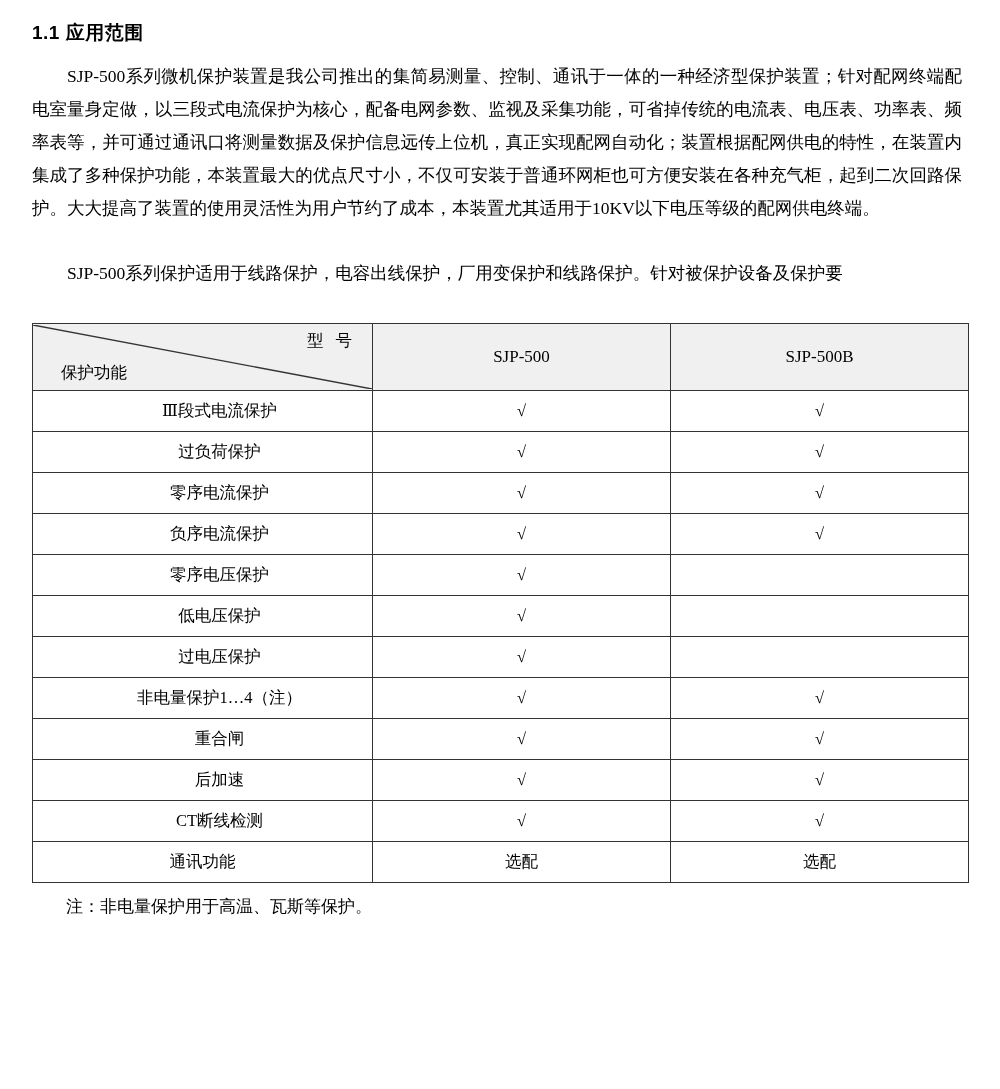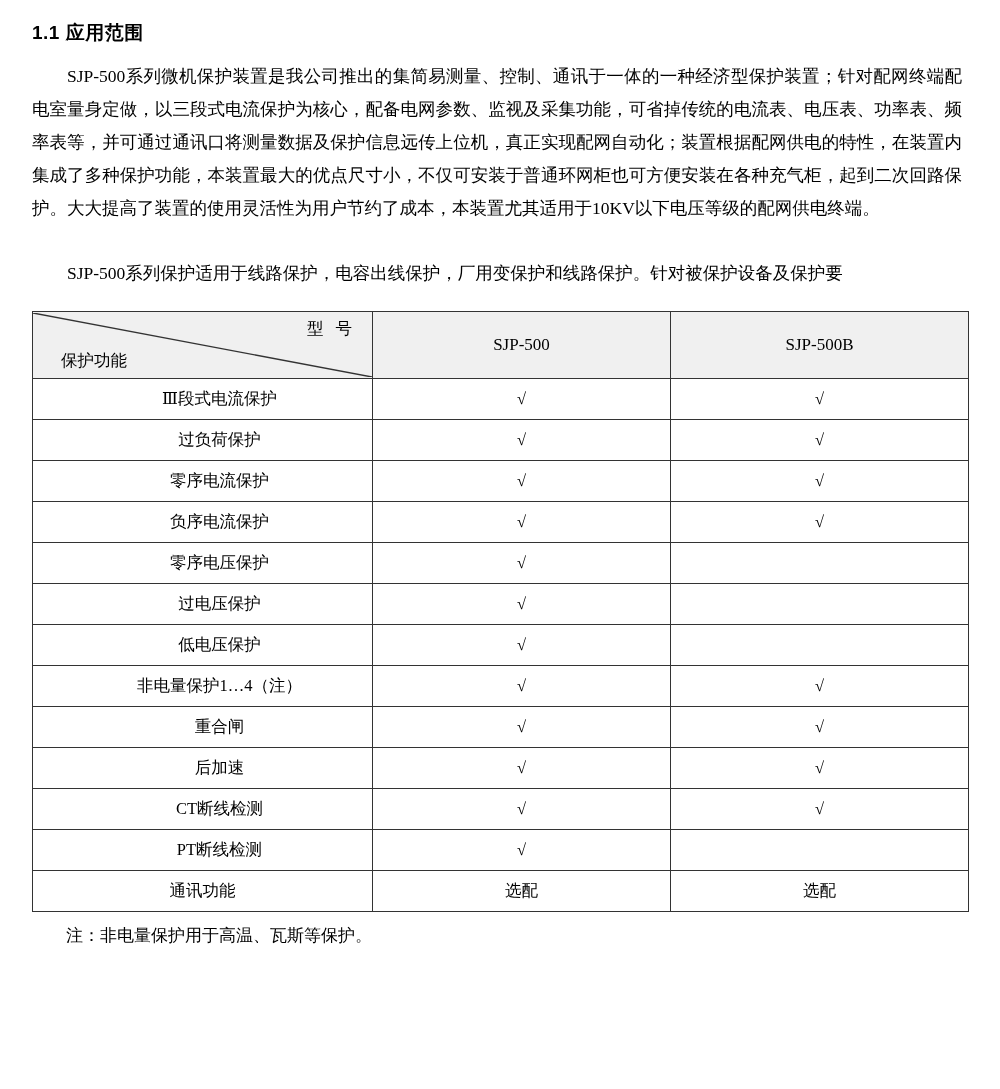--- a/index.html
+++ b/index.html
@@ -45,21 +45,21 @@
   .para2 .first-line {
     display: block;
     text-indent: 2em;
   }
   .spacer-a { height: 26px; }
   .spacer-b { height: 22px; }
 
   table.cfg {
     border-collapse: collapse;
     width: 936px;
-    margin: 0 auto;
+    margin: 12px auto;
     table-layout: fixed;
   }
   table.cfg td, table.cfg th {
     border: 1px solid #333333;
     padding: 0;
     font-size: 16.5px;
     font-weight: normal;
     text-align: center;
     height: 40px;
     vertical-align: middle;
@@ -171,53 +171,48 @@
         <td class="func">负序电流保护</td>
         <td class="check">√</td>
         <td class="check">√</td>
       </tr>
       <tr>
         <td class="func">零序电压保护</td>
         <td class="check">√</td>
         <td class="check"></td>
       </tr>
       <tr>
+        <td class="func">低电压保护</td>
+        <td class="check">√</td>
+        <td class="check"></td>
+      </tr>
+      <tr>
         <td class="func">过电压保护</td>
         <td class="check">√</td>
         <td class="check"></td>
       </tr>
       <tr>
-        <td class="func">低电压保护</td>
-        <td class="check">√</td>
-        <td class="check"></td>
-      </tr>
-      <tr>
         <td class="func">非电量保护1…4（注）</td>
         <td class="check">√</td>
         <td class="check">√</td>
       </tr>
       <tr>
         <td class="func">重合闸</td>
         <td class="check">√</td>
         <td class="check">√</td>
       </tr>
       <tr>
         <td class="func">后加速</td>
         <td class="check">√</td>
         <td class="check">√</td>
       </tr>
       <tr>
         <td class="func">CT断线检测</td>
         <td class="check">√</td>
         <td class="check">√</td>
-      </tr>
-      <tr>
-        <td class="func">PT断线检测</td>
-        <td class="check">√</td>
-        <td class="check"></td>
       </tr>
       <tr>
         <td class="func" style="text-align:center;padding-left:0 !important;">通讯功能</td>
         <td>选配</td>
         <td>选配</td>
       </tr>
     </tbody>
   </table>
 
   <div class="note">注：非电量保护用于高温、瓦斯等保护。</div>

